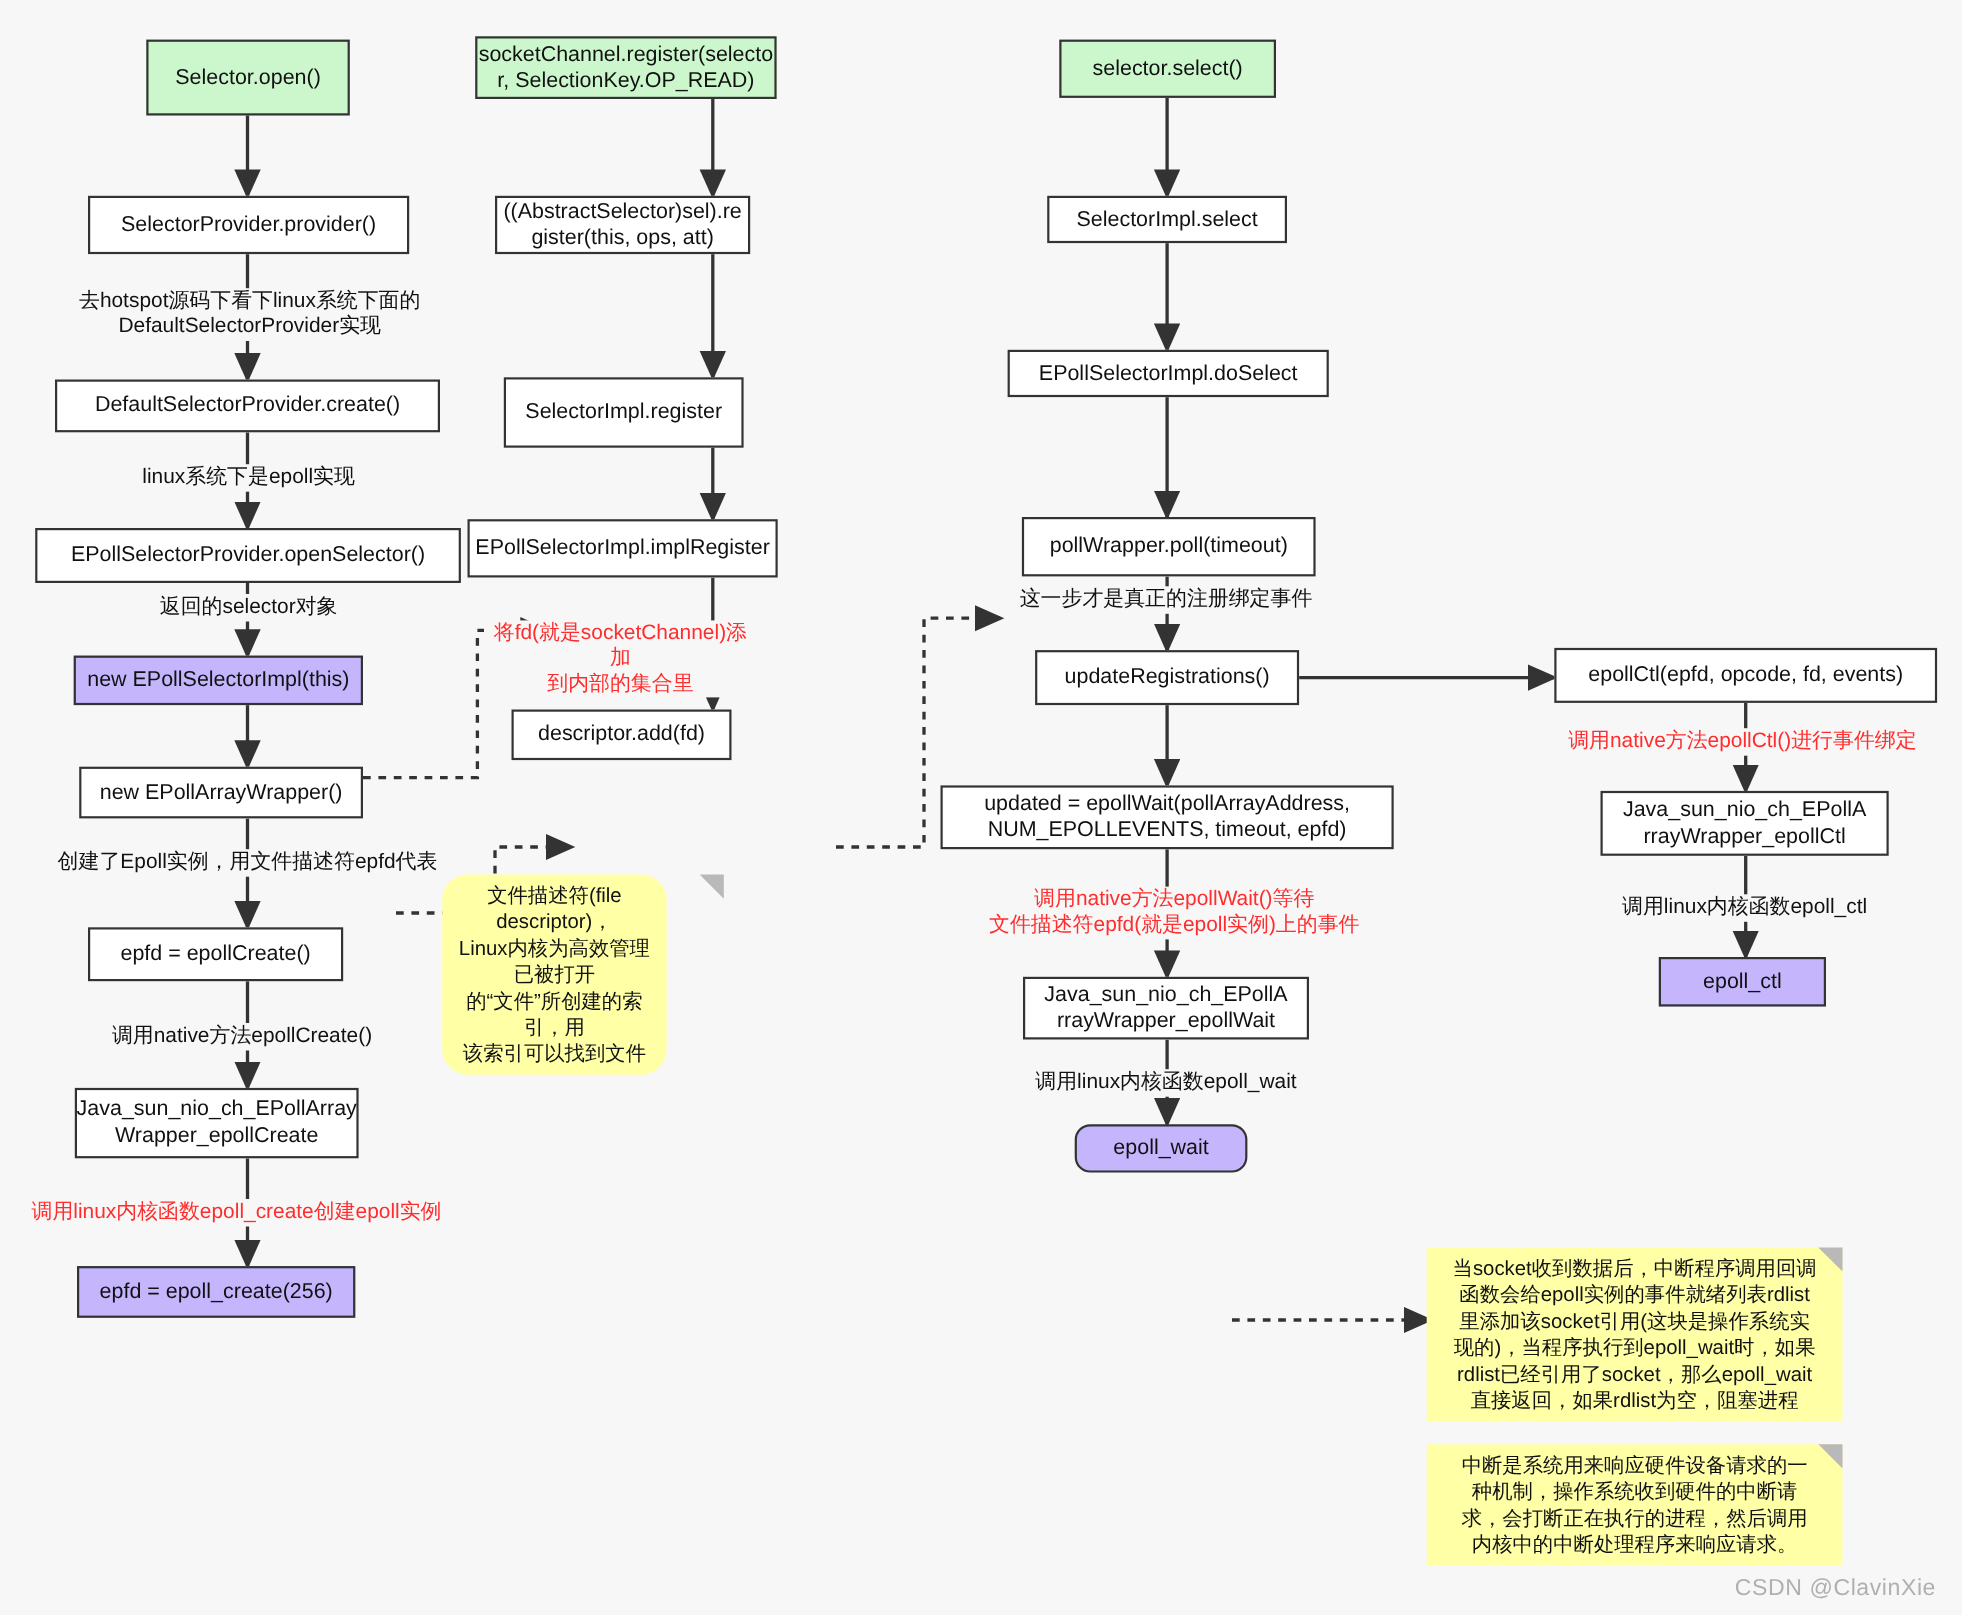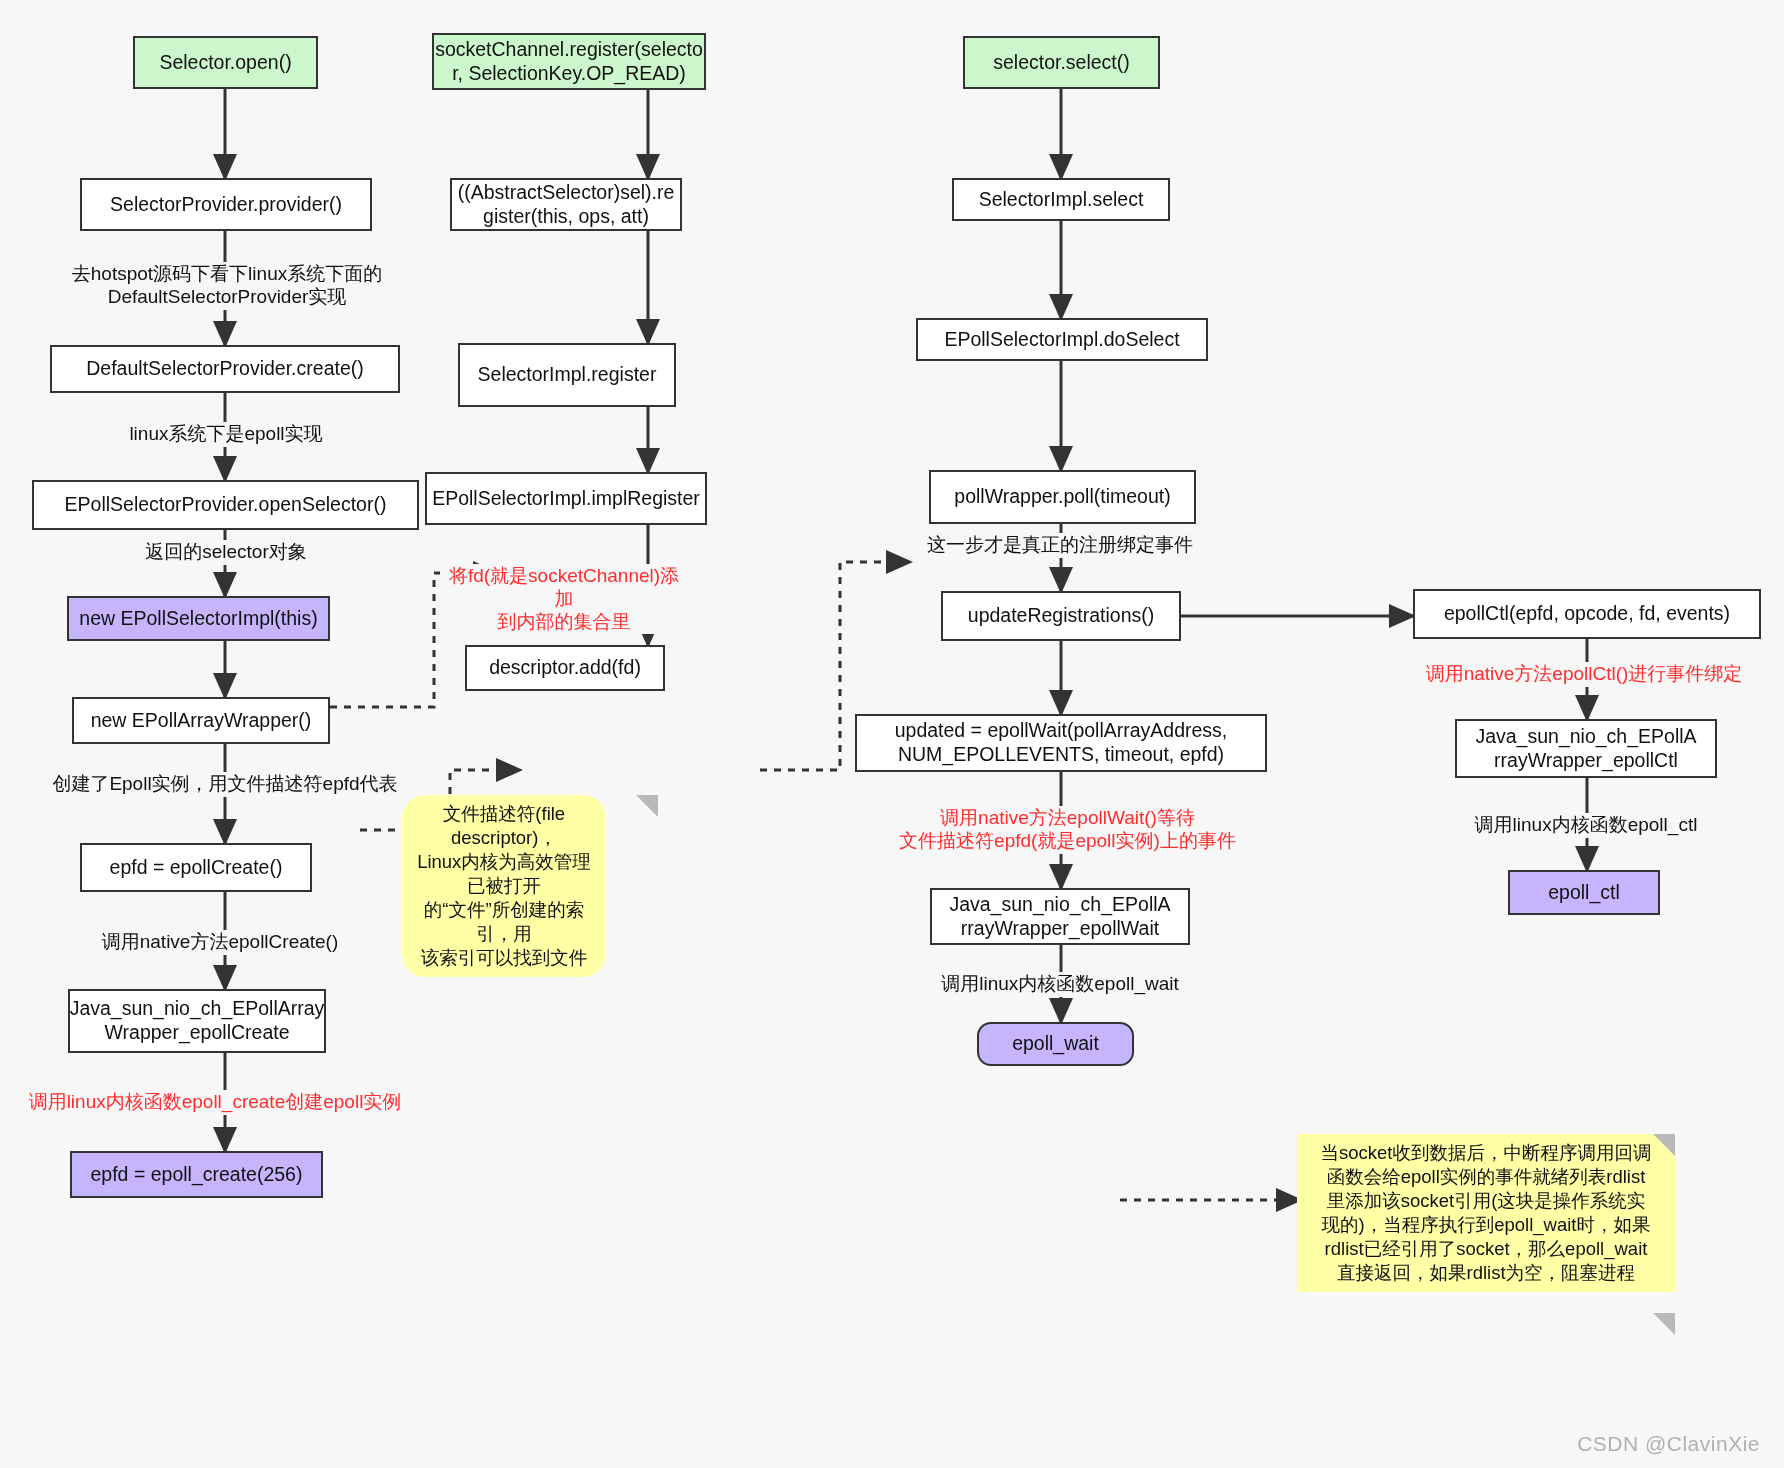--- a/index.html
+++ b/index.html
@@ -107,21 +107,21 @@
     </g>
 
     <g stroke="#333" stroke-width="3" fill="none" stroke-dasharray="7,7" marker-end="url(#ah)">
       <path d="M330,707 L434,707 L434,573 L497,573"></path>
       <path d="M360,830 L450,830 L450,770 L520,770"></path>
       <path d="M760,770 L840,770 L840,562 L910,562"></path>
       <path d="M1120,1200 L1220,1200 L1300,1200"></path>
     </g>
   </svg>
 
-  <div class="node green" style="left:133px;top:36px;width:185px;height:53px;">Selector.open()</div>
+  <div class="node green" style="left:133px;top:36px;width:185px;height:69px;">Selector.open()</div>
 
   <div class="node" style="left:80px;top:178px;width:292px;height:53px;">SelectorProvider.provider()</div>
 
   <div class="elabel" style="left:46px;top:262px;width:362px;">去hotspot源码下看下linux系统下面的
 DefaultSelectorProvider实现</div>
 
   <div class="node" style="left:50px;top:345px;width:350px;height:48px;">DefaultSelectorProvider.create()</div>
 
   <div class="elabel" style="left:92px;top:422px;width:268px;">linux系统下是epoll实现</div>
 
@@ -204,17 +204,21 @@
   <div class="node pink" style="left:1508px;top:870px;width:152px;height:45px;">epoll_ctl</div>
 
   <div class="note" style="left:1297px;top:1134px;width:378px;text-align:center;">当socket收到数据后，中断程序调用回调
 函数会给epoll实例的事件就绪列表rdlist
 里添加该socket引用(这块是操作系统实
 现的)，当程序执行到epoll_wait时，如果
 rdlist已经引用了socket，那么epoll_wait
 直接返回，如果rdlist为空，阻塞进程</div>
   <div style="position:absolute;left:1653px;top:1134px;width:0;height:0;border-left:22px solid transparent;border-top:22px solid #b9b9b9;z-index:6;"></div>
 
+  <div class="note" style="left:1297px;top:1313px;width:378px;text-align:center;">中断是系统用来响应硬件设备请求的一
+种机制，操作系统收到硬件的中断请
+求，会打断正在执行的进程，然后调用
+内核中的中断处理程序来响应请求。</div>
   <div style="position:absolute;left:1653px;top:1313px;width:0;height:0;border-left:22px solid transparent;border-top:22px solid #b9b9b9;z-index:6;"></div>
 
   <div class="watermark">CSDN @ClavinXie</div>
 
 </div>
 
 </body></html>

